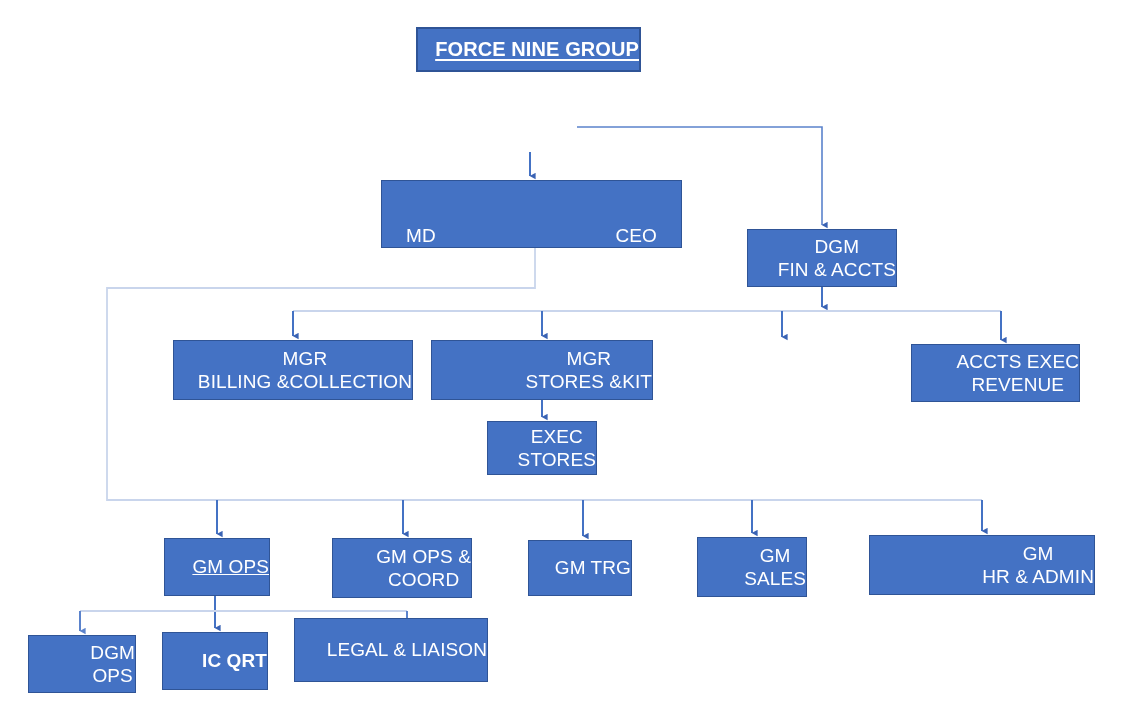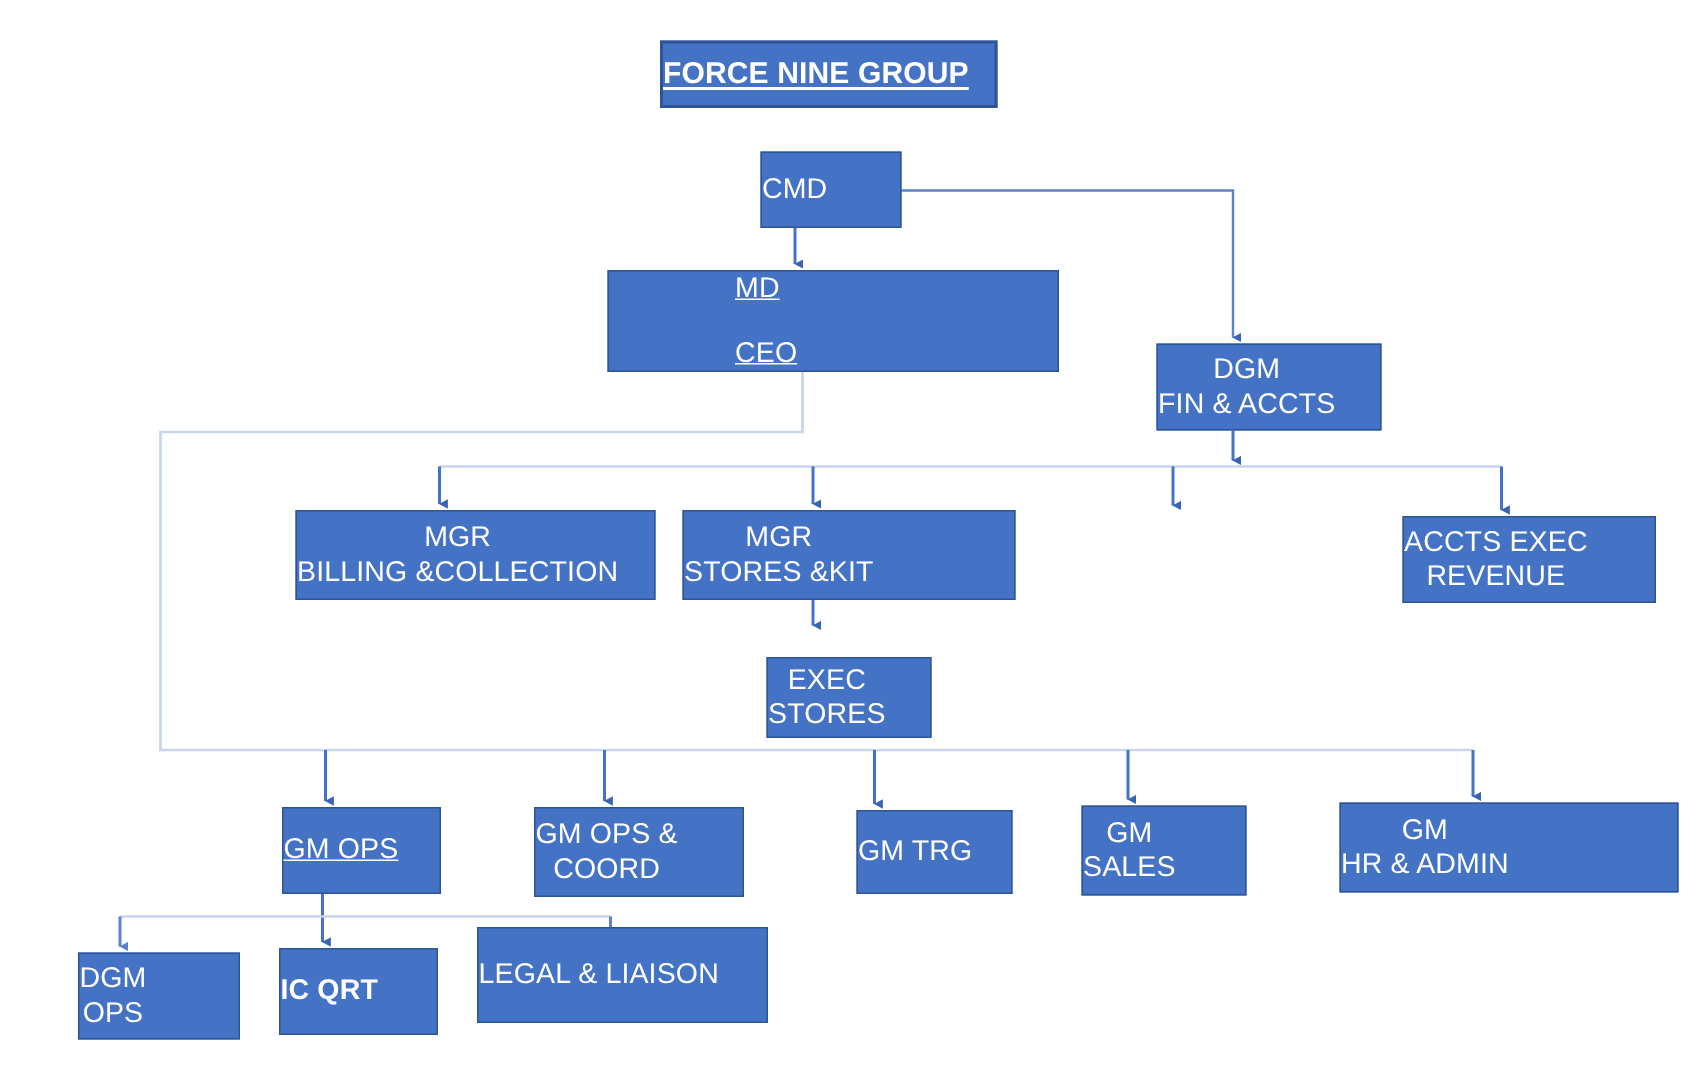--- a/index.html
+++ b/index.html
@@ -19,44 +19,42 @@
     overflow: hidden;
   }
   .node {
     position: absolute;
     box-sizing: border-box;
     background: #4472C4;
     border: 1px solid #2F5496;
     color: #ffffff;
     display: flex;
     flex-direction: column;
-    align-items: flex-start;
+    align-items: flex-end;
     justify-content: center;
     text-align: center;
     font-size: 19px;
     line-height: 1.22;
     letter-spacing: 0.1px;
     white-space: pre-line;
     user-select: none;
-    margin-left: 24px;
   }
   .node.title-node {
     font-weight: bold;
     font-size: 20px;
     border: 2px solid #2F5496;
   }
   .node.title-node .node-text {
     text-decoration: underline;
     text-underline-offset: 3px;
   }
   .node.split {
-    flex-direction: column;
+    flex-direction: row;
     justify-content: space-between;
-    padding: 0 84px;
-    text-decoration: underline;
+    padding: 0 24px;
   }
   .node-text {
     display: block;
   }
   svg.connectors {
     position: absolute;
     left: 0;
     top: 0;
     width: 1134px;
     height: 723px;
@@ -127,23 +125,20 @@
     <g fill="none" stroke-width="2" stroke="#5B83CC">
       <path d="M80,611 L80,631" marker-end="url(#arrowLight)"></path>
       <path d="M407,611 L407,627" marker-end="url(#arrowLight)"></path>
     </g>
   </svg>
 
   <div class="node title-node" style="left:416px; top:27px; width:225px; height:45px;">
     <span class="node-text">FORCE NINE GROUP</span>
   </div>
 
-  <div class="node" style="left:483px; top:101px; width:94px; height:51px;">
-    <span class="node-text">CMD</span>
-  </div>
 
   <div class="node split" style="left:381px; top:180px; width:301px; height:68px;">
     <span class="node-text">MD</span>
     <span class="node-text">CEO</span>
   </div>
 
   <div class="node" style="left:747px; top:229px; width:150px; height:58px;">
     <span class="node-text">DGM
 FIN &amp; ACCTS</span>
   </div>
@@ -157,35 +152,35 @@
     <span class="node-text">MGR
 STORES &amp;KIT</span>
   </div>
 
 
   <div class="node" style="left:911px; top:344px; width:169px; height:58px;">
     <span class="node-text">ACCTS EXEC
 REVENUE</span>
   </div>
 
-  <div class="node" style="left:487px; top:438px; width:110px; height:54px;">
+  <div class="node" style="left:487px; top:421px; width:110px; height:54px;">
     <span class="node-text">EXEC
 STORES</span>
   </div>
 
   <div class="node" style="left:164px; top:538px; width:106px; height:58px;text-decoration:underline;">
     <span class="node-text">GM OPS</span>
   </div>
 
   <div class="node" style="left:332px; top:538px; width:140px; height:60px;">
     <span class="node-text">GM OPS &amp;
 COORD</span>
   </div>
 
-  <div class="node" style="left:547px; top:540px; width:104px; height:56px;">
+  <div class="node" style="left:528px; top:540px; width:104px; height:56px;">
     <span class="node-text">GM TRG</span>
   </div>
 
   <div class="node" style="left:697px; top:537px; width:110px; height:60px;">
     <span class="node-text">GM
 SALES</span>
   </div>
 
   <div class="node" style="left:869px; top:535px; width:226px; height:60px;">
     <span class="node-text">GM

